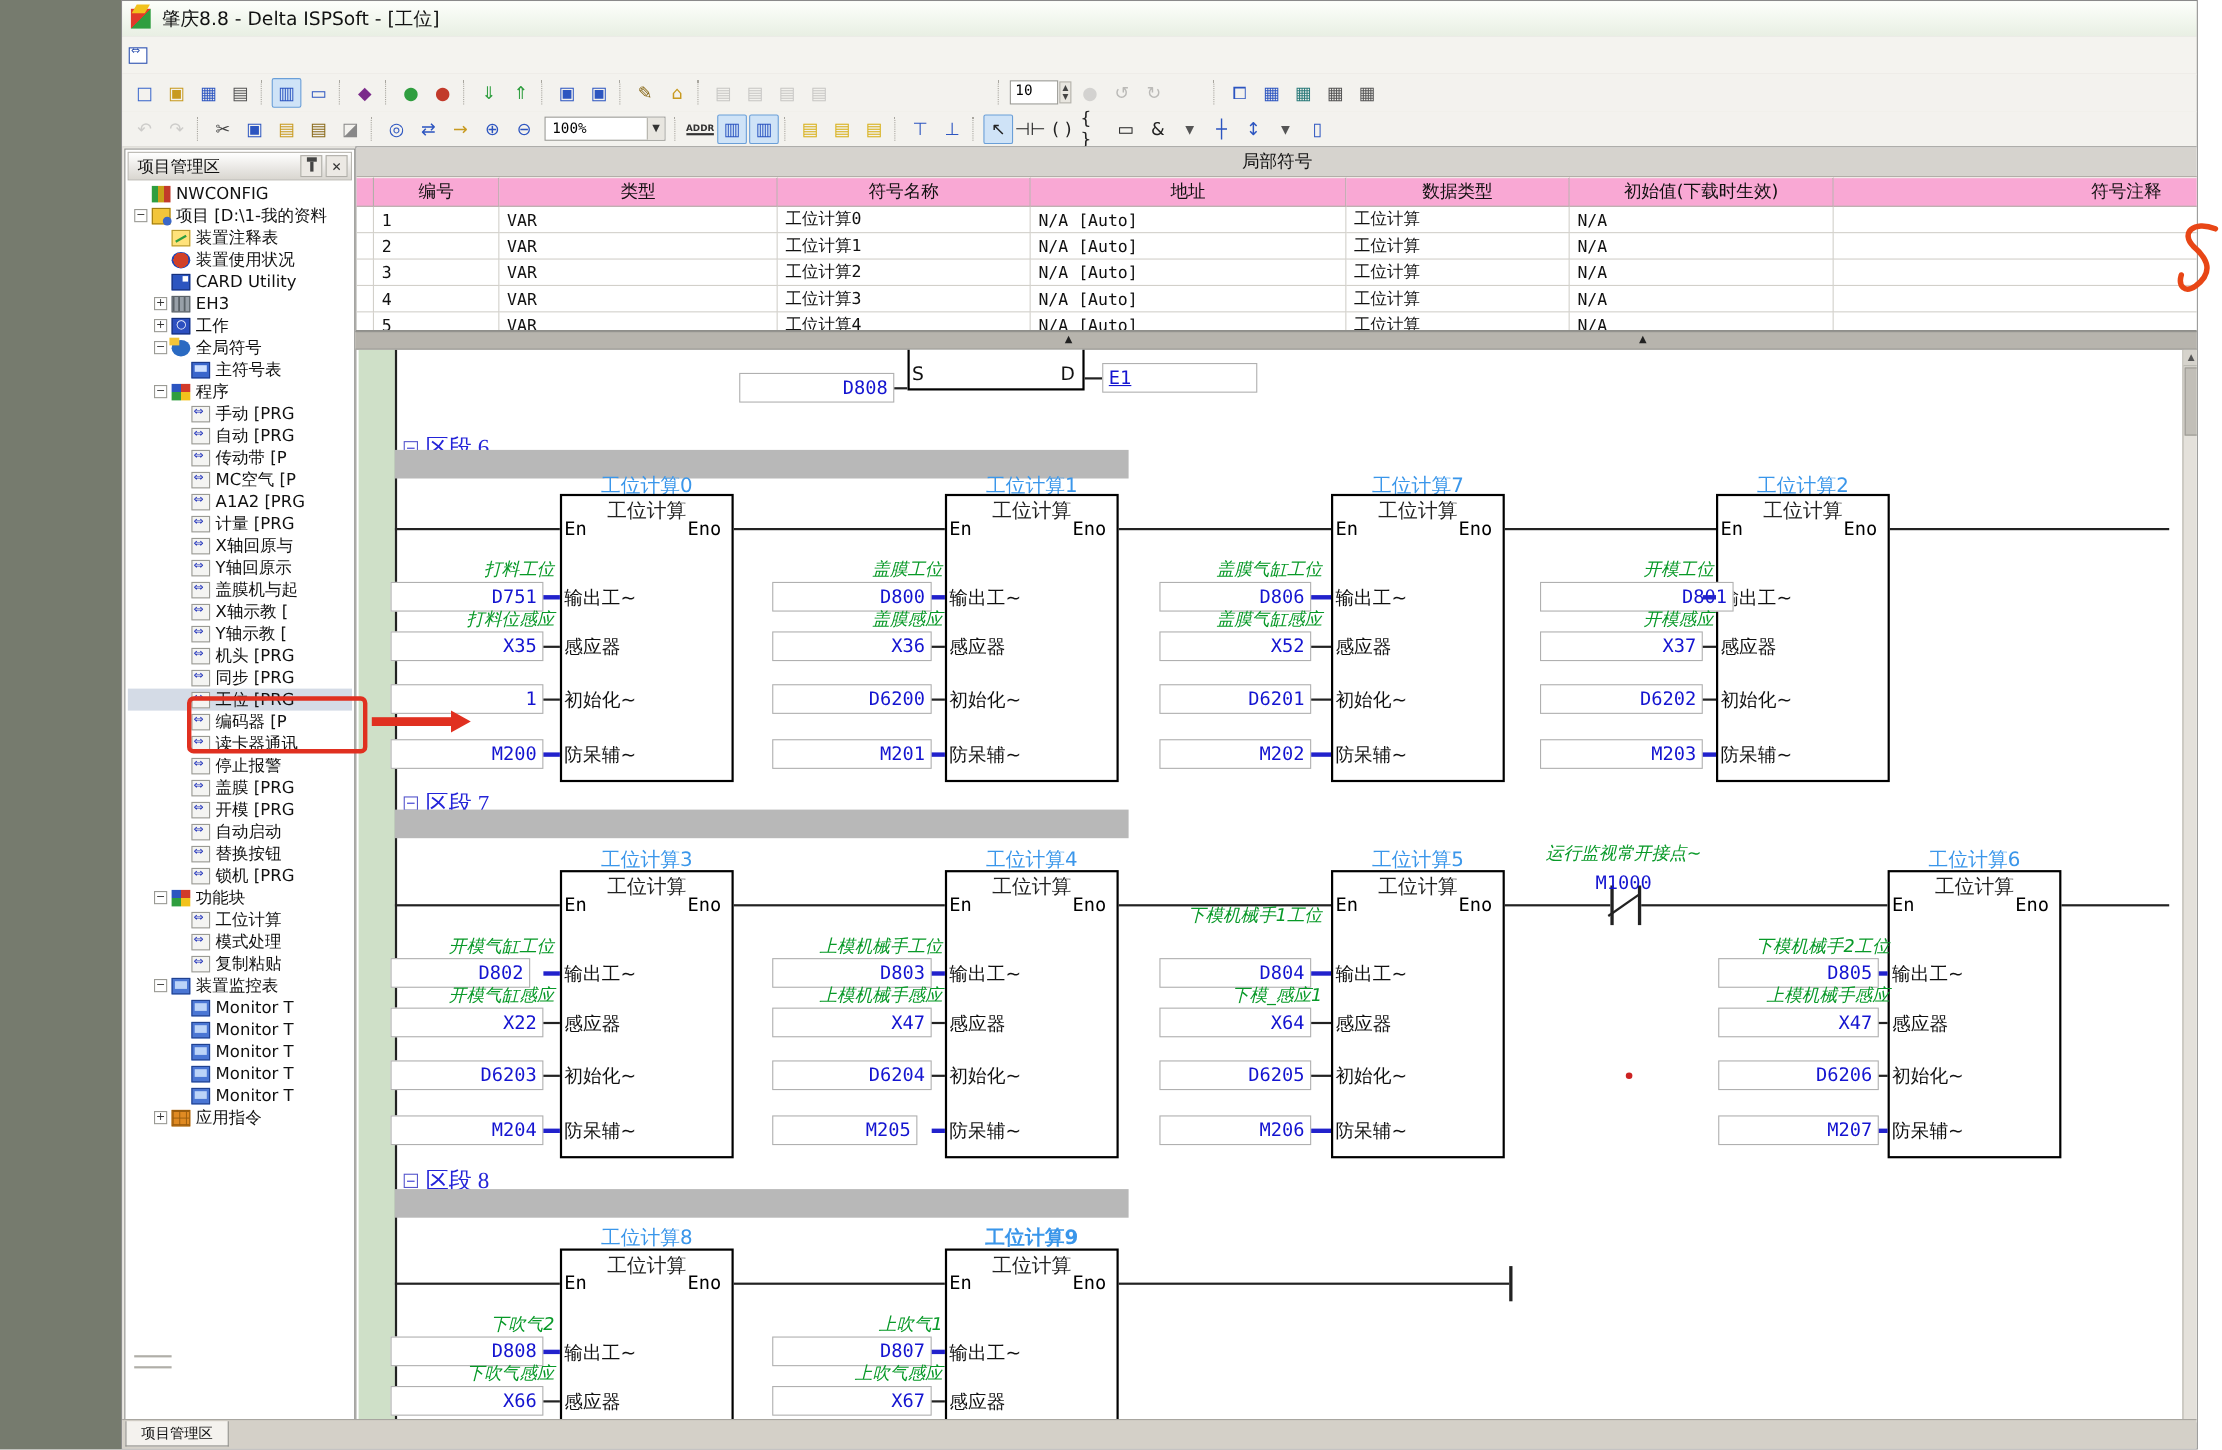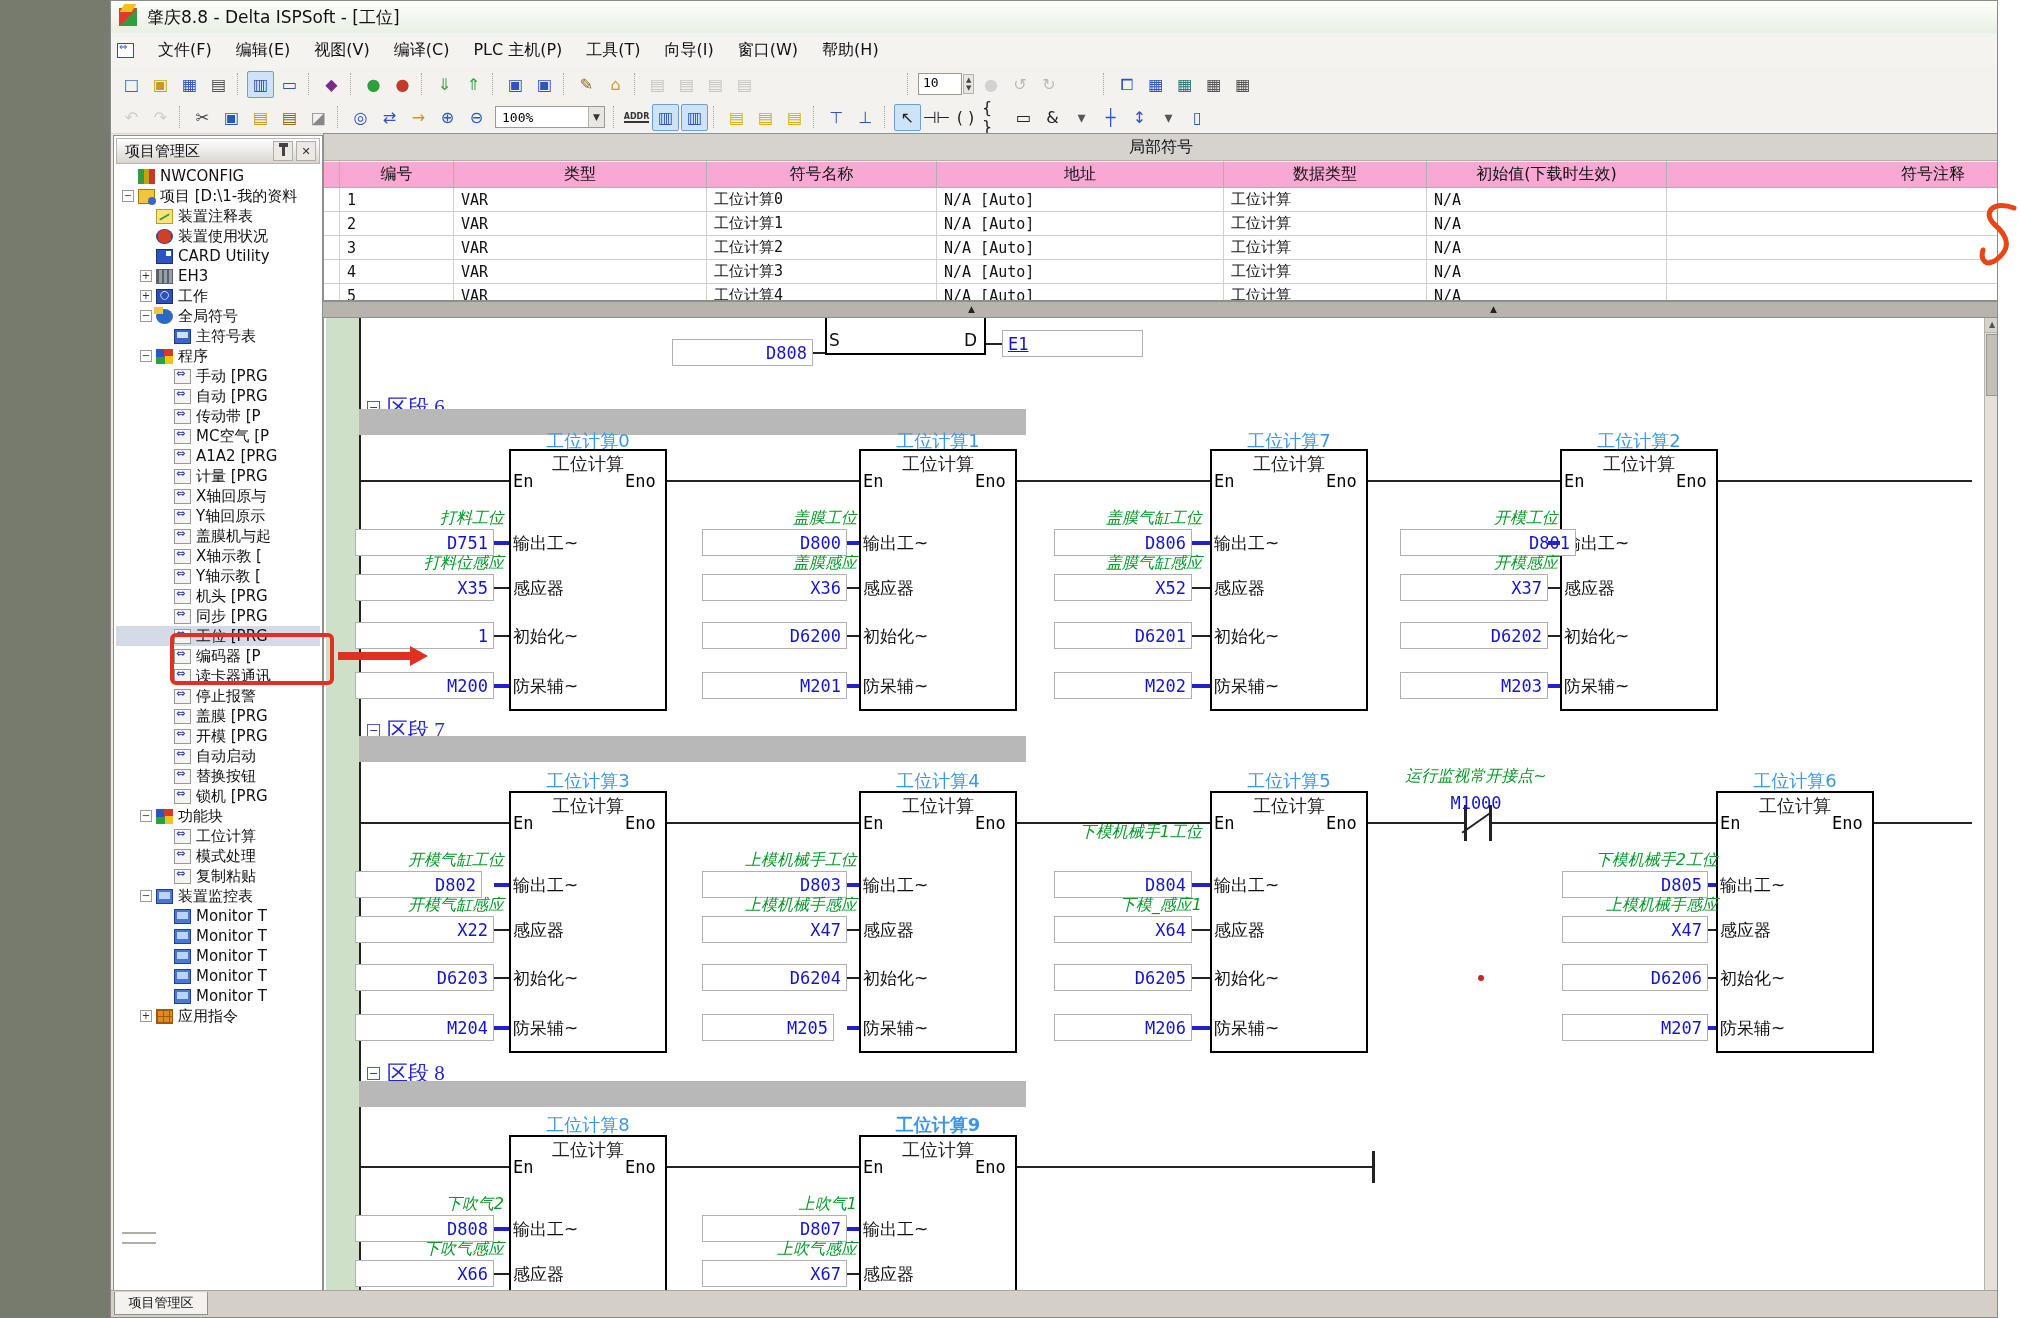--- a/index.html
+++ b/index.html
@@ -132,32 +132,20 @@
 
   <div id="window">
 
     <div id="titlebar">
       <span class="app-cube"></span>
       <span class="t">肇庆8.8 - Delta ISPSoft - [工位]</span>
     </div>
 
     <div id="menubar">
       <span class="menu-win-icon"></span>
-      <span id="menu-items" style="display:flex">
-
-      <span class="menu-item">文件(F)</span>
-          <span class="menu-item">编辑(E)</span>
-          <span class="menu-item">视图(V)</span>
-          <span class="menu-item">编译(C)</span>
-          <span class="menu-item">PLC 主机(P)</span>
-          <span class="menu-item">工具(T)</span>
-          <span class="menu-item">向导(I)</span>
-          <span class="menu-item">窗口(W)</span>
-          <span class="menu-item">帮助(H)</span>
-        </span>
     </div>
 
     <div id="toolbar1" class="toolbar">
       <span style="width:6px"></span>
       <span style="display:flex;align-items:center">
 
       <span class="tbi" style="color: rgb(58, 102, 204);">□</span>
           <span class="tbi" style="color: rgb(200, 154, 32);">▣</span>
           <span class="tbi" style="color: rgb(44, 85, 192);">▦</span>
           <span class="tbi" style="color: rgb(85, 85, 85);">▤</span>

